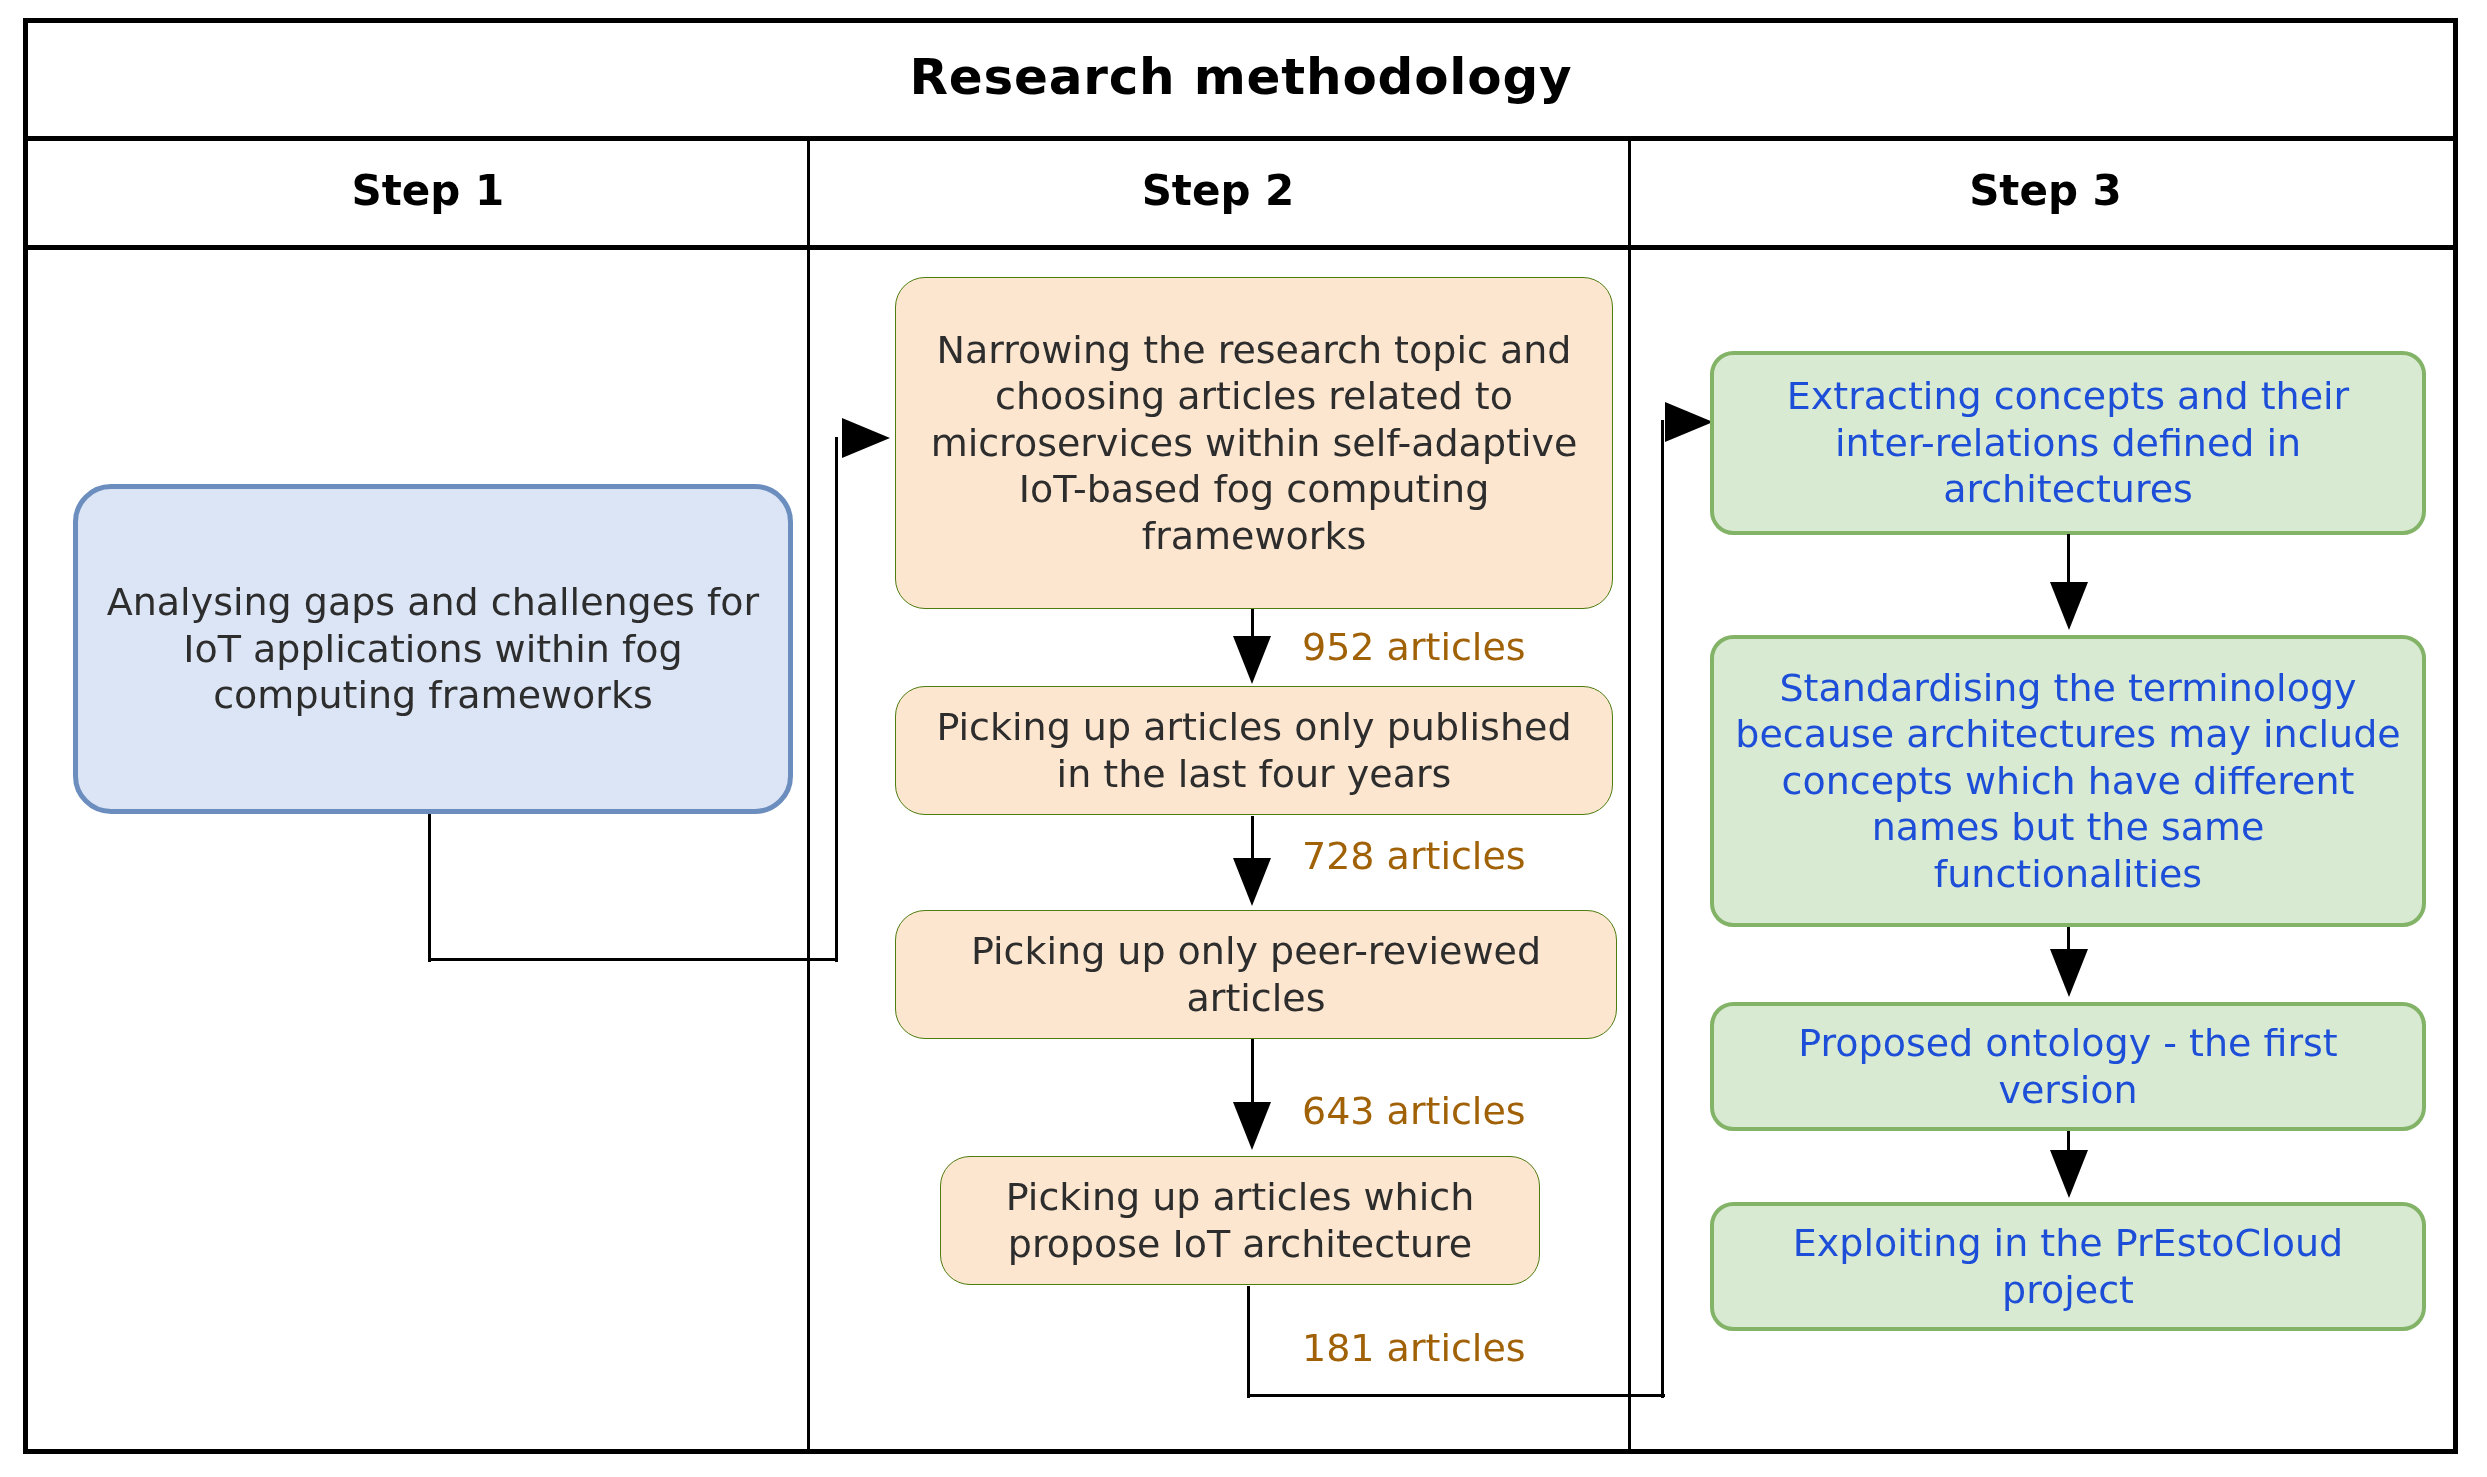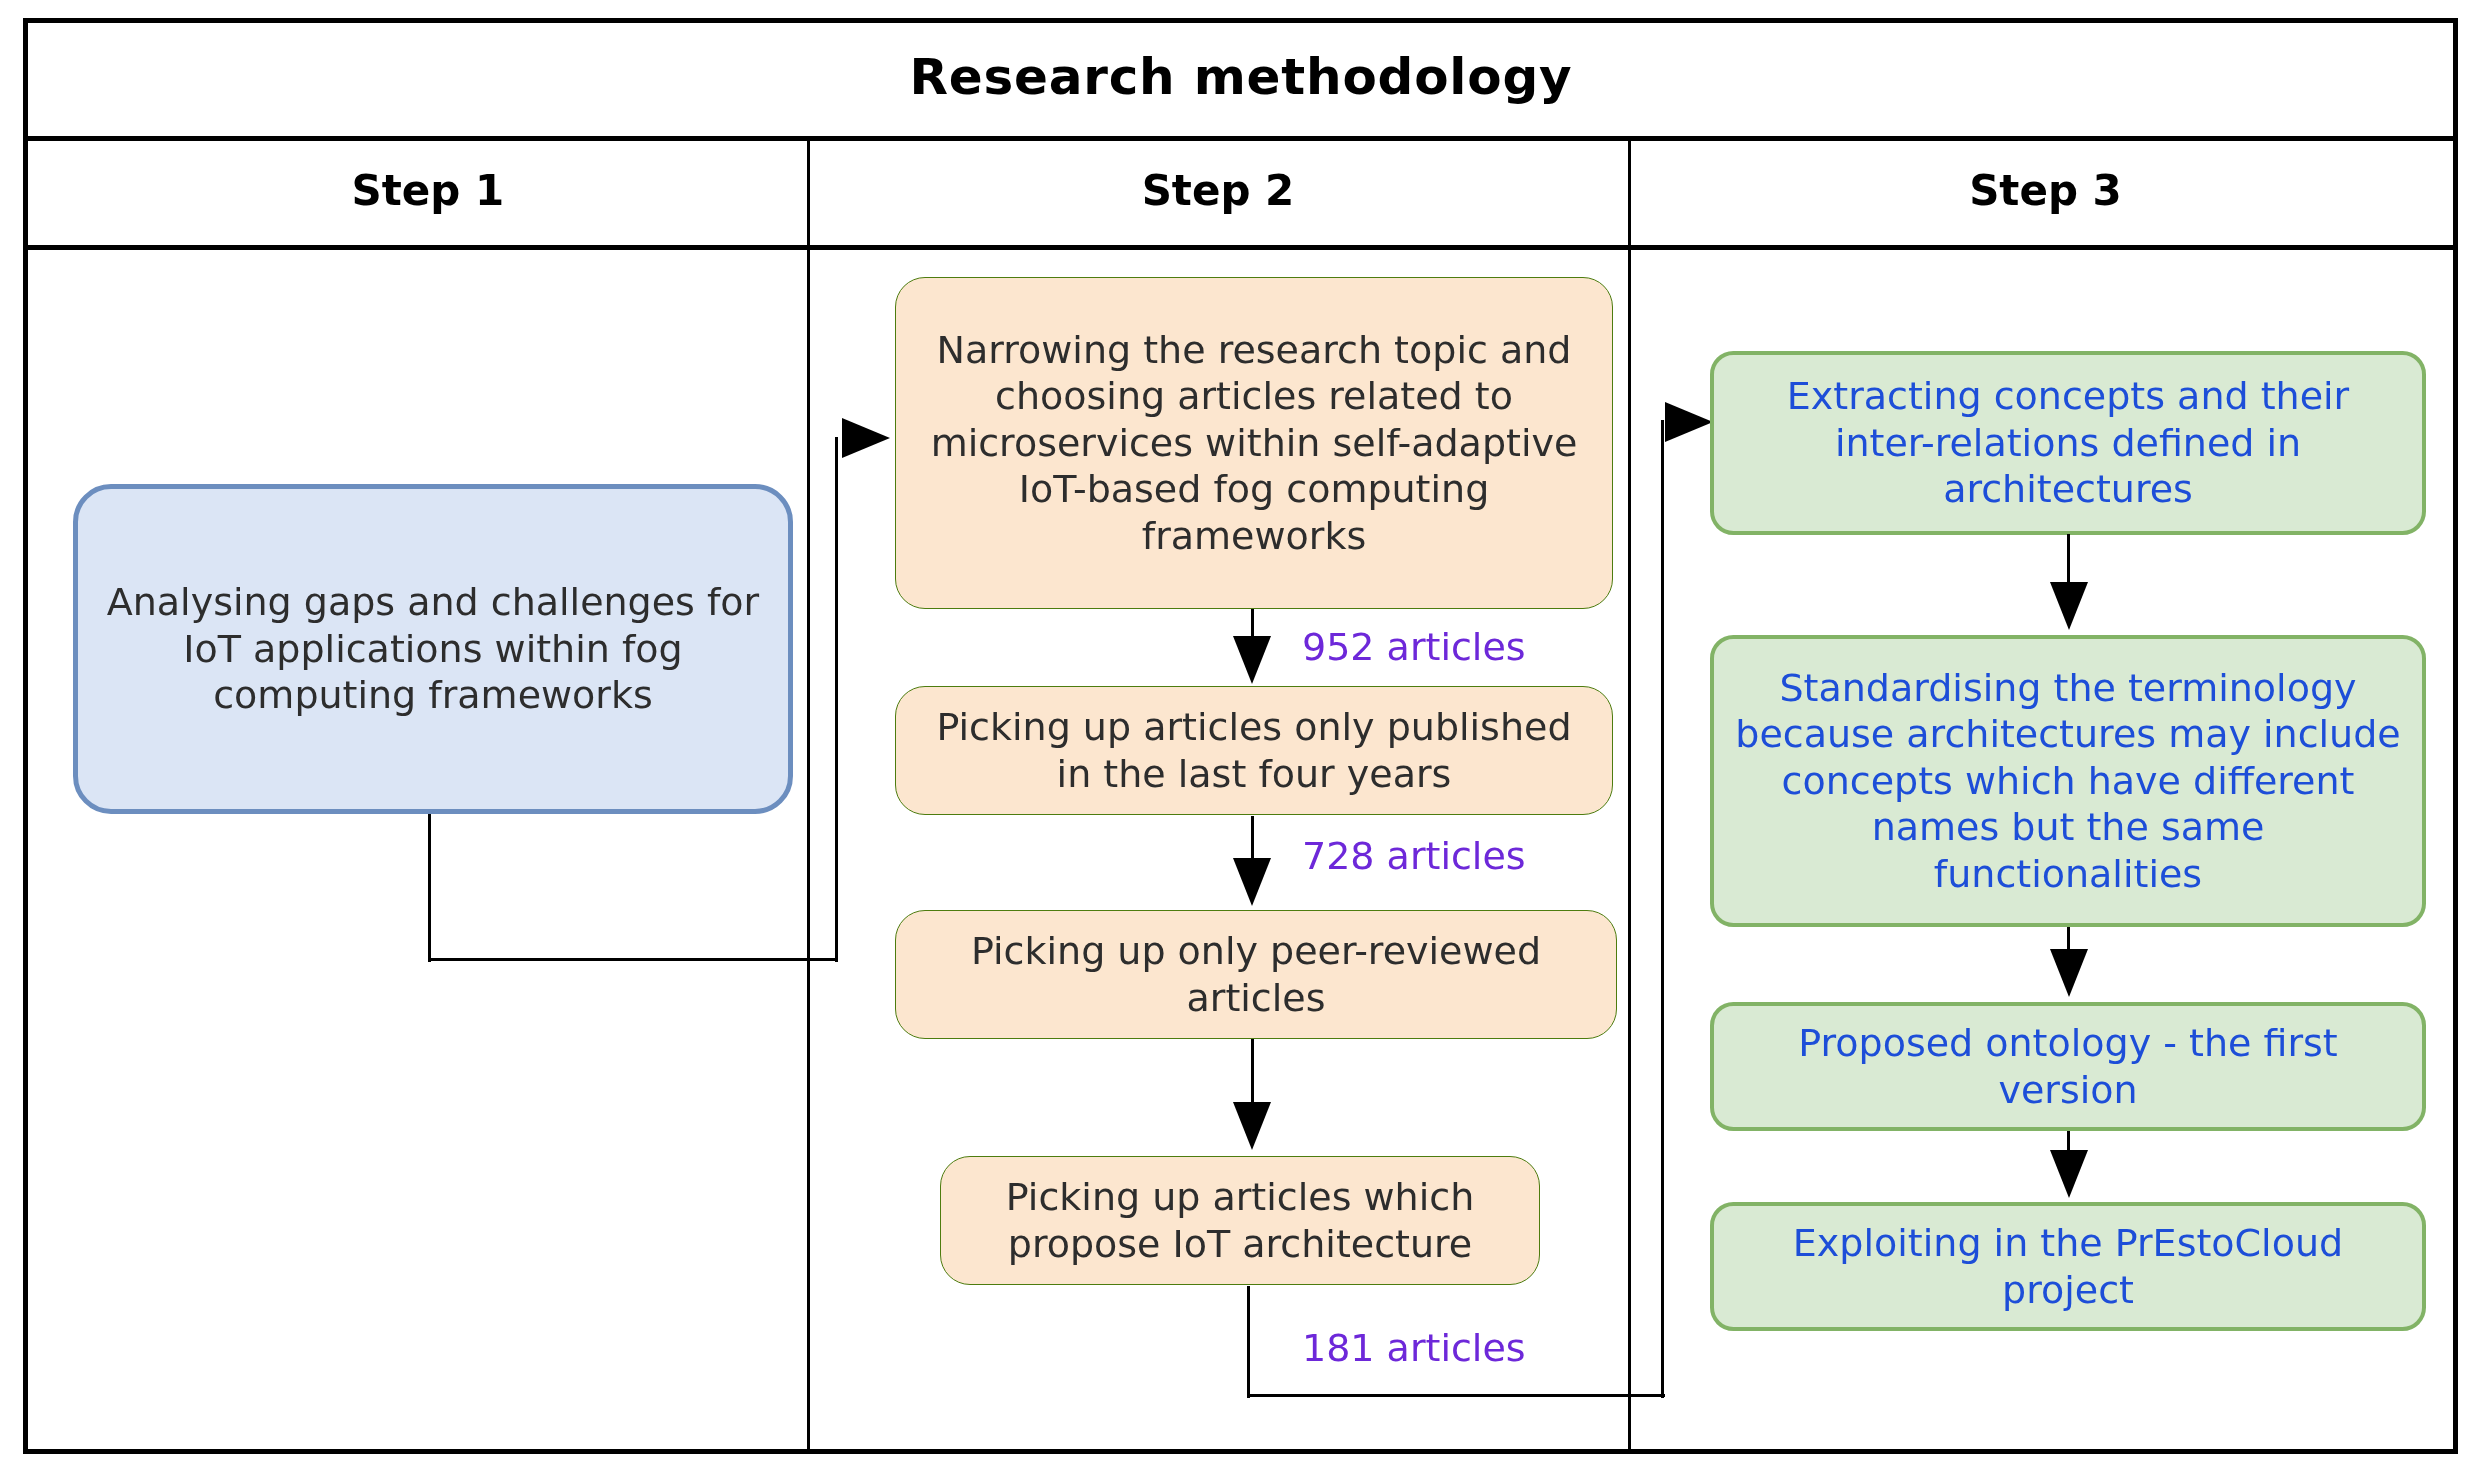--- a/index.html
+++ b/index.html
@@ -74,21 +74,21 @@
     border-top:48px solid #000000;
   }
   .head-right{
     position:absolute;width:0;height:0;
     border-top:20px solid transparent;border-bottom:20px solid transparent;
     border-left:48px solid #000000;
   }
   
   .count-label{
     position:absolute;left:1302px;width:284px;height:52px;
-    font-size:38px;color:#6d28d9;display:flex;align-items:center;
+    font-size:38px;color:#a16207;display:flex;align-items:center;
   }
 </style>
 </head>
 <body>
 
 <div id="canvas">
 
   <div class="frame"></div>
 
   <div id="page-title">Research methodology</div>
@@ -116,20 +116,21 @@
   <div class="box orange" id="box-o2">Picking up articles only published in the last four years</div>
 
   <div class="seg" style="left:1251px;top:816px;width:3.3px;height:44px;"></div>
   <div class="head-down" style="left:1233px;top:858px;"></div>
   <div class="count-label" style="top:830px;">728 articles</div>
 
   <div class="box orange" id="box-o3">Picking up only peer-reviewed articles</div>
 
   <div class="seg" style="left:1251px;top:1039px;width:3.3px;height:64px;"></div>
   <div class="head-down" style="left:1233px;top:1102px;"></div>
+  <div class="count-label" style="top:1085px;">643 articles</div>
 
   <div class="box orange" id="box-o4">Picking up articles which propose IoT architecture</div>
 
   <div class="seg" style="left:1247px;top:1286px;width:3.3px;height:112px;"></div>
   <div class="count-label" style="top:1322px;">181 articles</div>
   <div class="seg" style="left:1247px;top:1394px;width:418px;height:3.3px;"></div>
   <div class="seg" style="left:1661px;top:420px;width:3.3px;height:978px;"></div>
   <div class="head-right" style="left:1665px;top:402px;"></div>
 
   <div class="box green" id="box-g1">Extracting concepts and their inter-relations defined in architectures</div>

